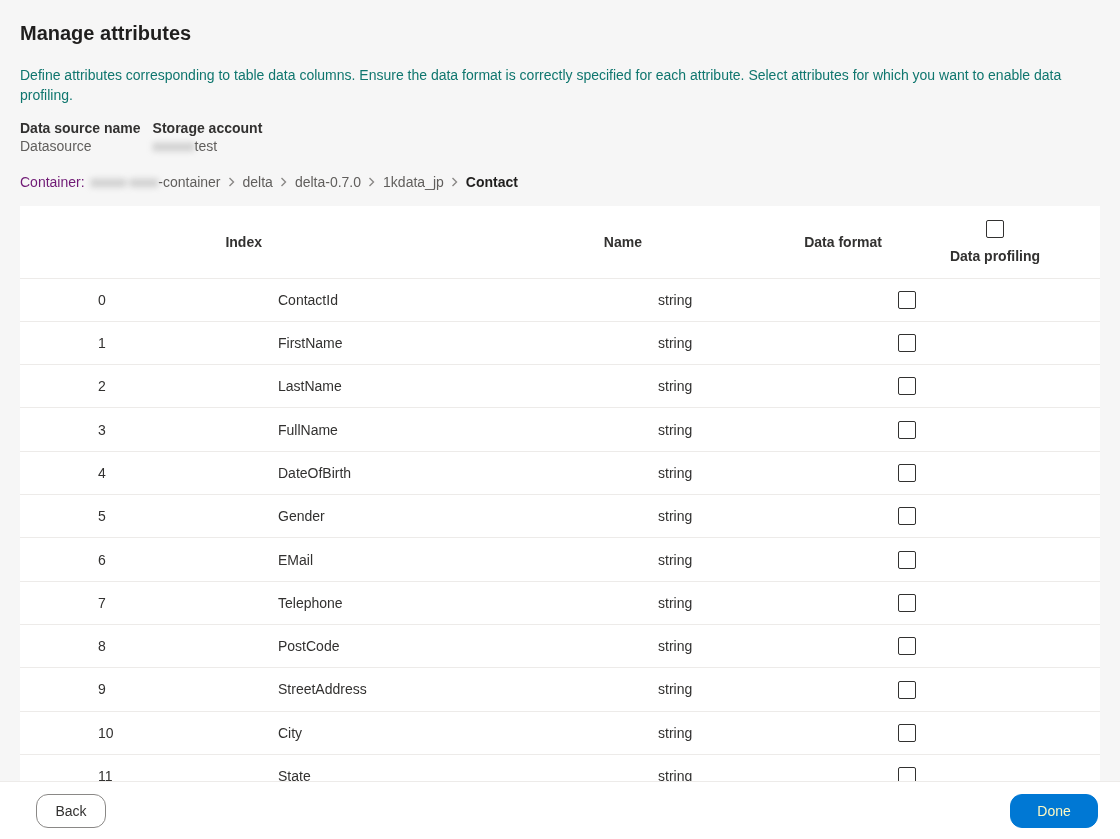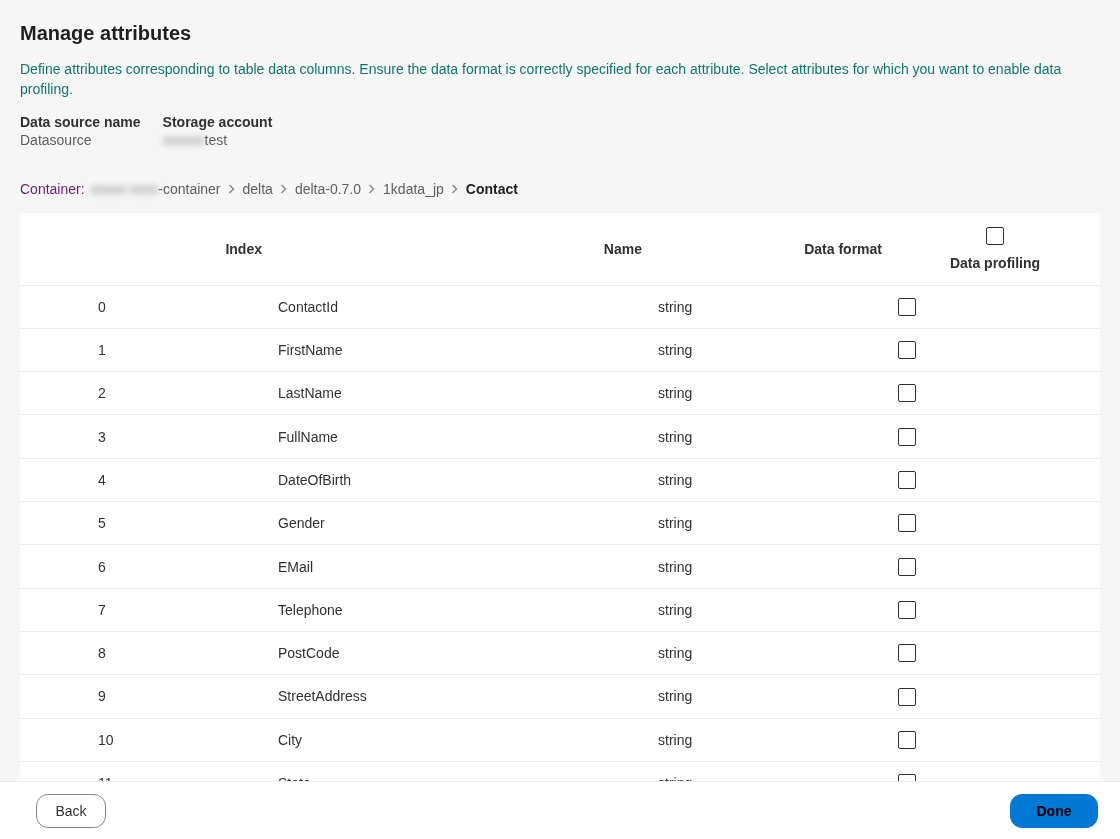--- a/index.html
+++ b/index.html
@@ -22,32 +22,32 @@
       flex: 1 1 auto;
       overflow: hidden;
       padding: 22px 20px 0 20px;
       display: flex;
       flex-direction: column;
     }
     h1.page-title {
       font-size: 20px;
       font-weight: 600;
       color: #201f1e;
-      margin-bottom: 14px;
+      margin-bottom: 20px;
     }
     p.subheading {
       color: #0f766e;
       line-height: 1.45;
       margin-bottom: 14px;
       max-width: 1070px;
     }
     .meta-row {
       display: flex;
-      gap: 22px;
-      margin-bottom: 17px;
+      gap: 12px;
+      margin-bottom: 4px;
     }
     .meta-block { min-width: 120px; }
     .meta-label {
       font-weight: 600;
       color: #323130;
       font-size: 14px;
     }
     .meta-value {
       color: #605e5c;
       font-size: 14px;
@@ -151,22 +151,22 @@
       text-align: center;
     }
     .btn-default {
       background: #ffffff;
       border: 1px solid #8a8886;
       color: #323130;
     }
     .btn-primary {
       background: #0078d4;
       border: 1px solid #0078d4;
-      color: #000000;
-      font-weight: 700;
+      color: #fef9c3;
+      font-weight: 400;
       min-width: 88px;
     }
     .scroll-body {
       overflow-y: hidden;
     }
   </style>
 </head>
 <body>
 
 <div class="page">

